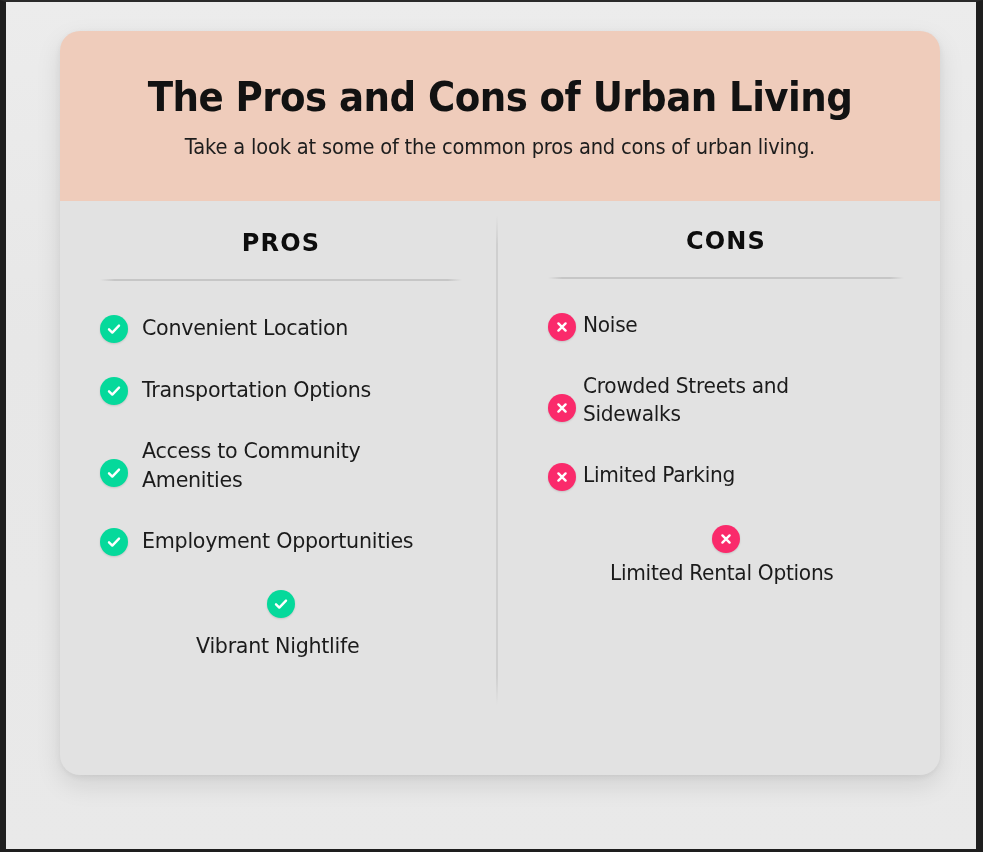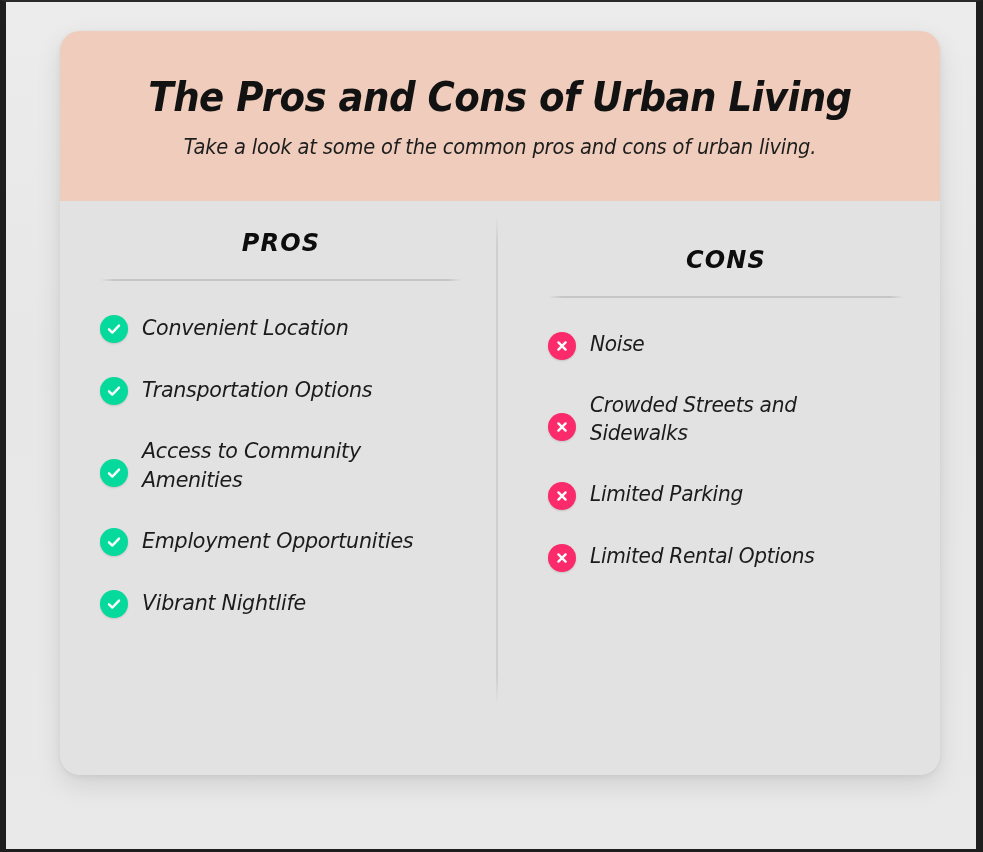--- a/index.html
+++ b/index.html
@@ -21,21 +21,20 @@
     position: relative;
     width: 983px;
     height: 852px;
     background: #e9e9e9;
     box-sizing: border-box;
     border-left: 6px solid #1e1e1e;
     border-right: 7px solid #1e1e1e;
     border-top: 2px solid #2a2a2a;
     border-bottom: 3px solid #1e1e1e;
     overflow: hidden;
-    font-style: italic;
   }
   .page-inner {
     position: absolute;
     inset: 0;
     background: linear-gradient(180deg, #ececec 0%, #e7e7e7 40%, #e9e9e9 100%);
   }
 
   
   .card {
     position: absolute;
@@ -87,21 +86,21 @@
   .column {
     box-sizing: border-box;
     position: relative;
   }
   .col-pros {
     width: 436px;
     padding: 28px 34px 0 40px;
   }
   .col-cons {
     width: 444px;
-    padding: 45px 36px 0 52px;
+    padding: 26px 36px 0 52px;
   }
   .divider {
     position: absolute;
     left: 436px;
     top: 14px;
     width: 2px;
     height: 490px;
     background: linear-gradient(180deg, rgba(255,255,255,0) 0%, #cfcfcf 6%, #cfcfcf 94%, rgba(255,255,255,0) 100%);
   }
 
@@ -129,23 +128,23 @@
   .list-pros { margin-top: 26px; }
   .list-cons { margin-top: 22px; }
 
   .item {
     display: flex;
     align-items: center;
     gap: 14px;
     margin-top: 32px;
   }
   .list-pros .item { margin-bottom: 28px; }
-  .list-cons .item { margin-bottom: 29px; }
+  .list-cons .item { margin-bottom: 29px; gap: 7px; }
   .list-pros .item:last-child,
-  .list-cons .item:last-child { margin-bottom: 0; }
+  .list-cons .item:last-child { margin-bottom: 0; flex-direction: column; }
 
   .item-icon {
     flex: 0 0 auto;
     width: 28px;
     height: 28px;
     margin-top: 2px;
     border-radius: 50%;
     display: flex;
     align-items: center;
     justify-content: center;

